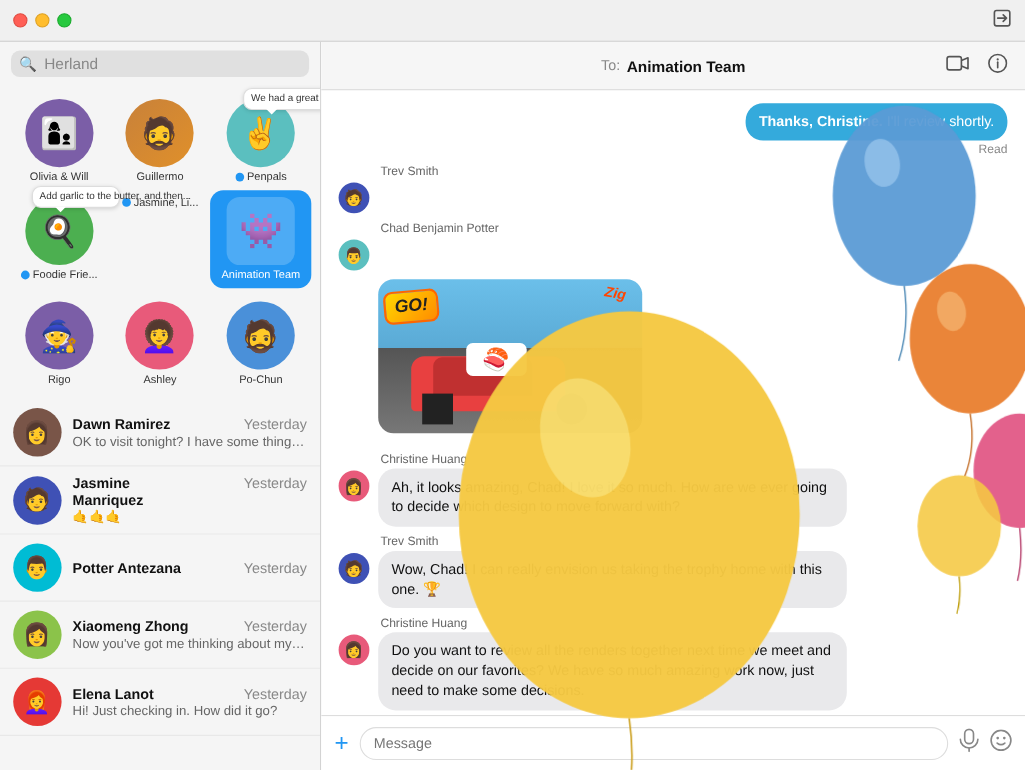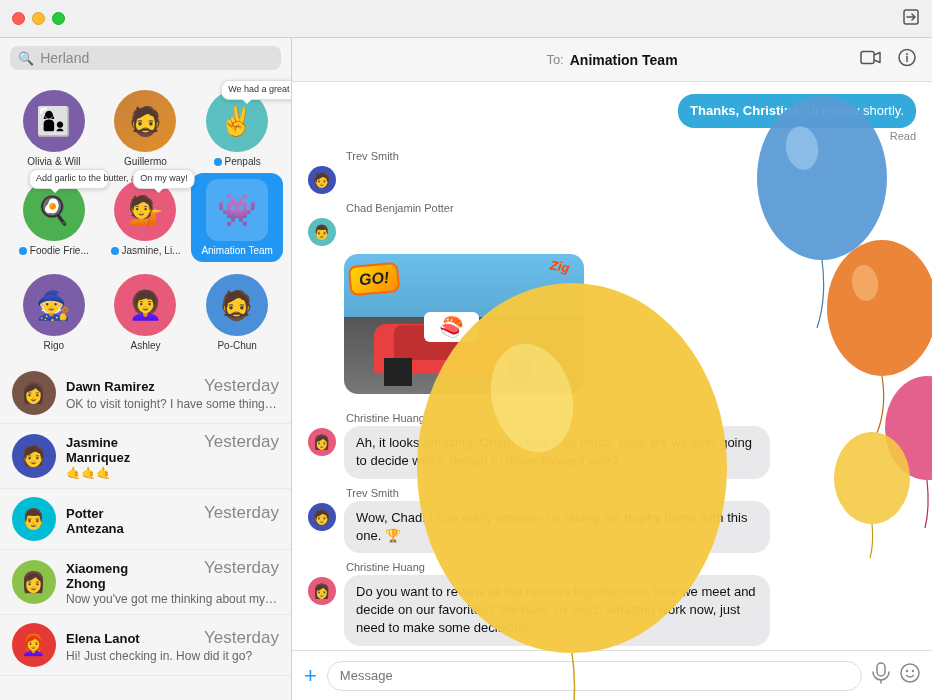--- a/index.html
+++ b/index.html
@@ -213,21 +213,21 @@
       display: flex;
       justify-content: space-between;
       align-items: baseline;
     }
     .conv-name {
       font-size: 13px;
       font-weight: 600;
       color: #111;
     }
     .conv-time {
-      font-size: 17px;
+      font-size: 13px;
       color: #888;
       flex-shrink: 0;
       margin-left: 48px;
     }
     .conv-preview {
       font-size: 12px;
       color: #666;
       white-space: nowrap;
       overflow: hidden;
       text-overflow: ellipsis;
@@ -465,24 +465,20 @@
         <div class="avatar-container">
           <div class="bubble-tooltip" style="left:10%; transform:translateX(0)">Add garlic to the butter, and then...</div>
           <div class="avatar-circle av-green">🍳</div>
         </div>
         <span class="pinned-name">
           <span class="blue-dot"></span><span>Foodie Frie...</span>
         </span>
       </div>
 
       <div class="pinned-item">
-        <div class="avatar-container">
-          <div class="bubble-tooltip">On my way!</div>
-          <div class="avatar-circle av-pink">💁</div>
-        </div>
         <span class="pinned-name">
           <span class="blue-dot"></span><span>Jasmine, Li...</span>
         </span>
       </div>
 
       <div class="pinned-item" style="background:#2196F3; border-radius:12px;">
         <div class="avatar-container">
           <div class="avatar-square" style="background:rgba(255,255,255,0.2); border-radius:12px;">
             <span style="font-size:32px;">👾</span>
           </div>

